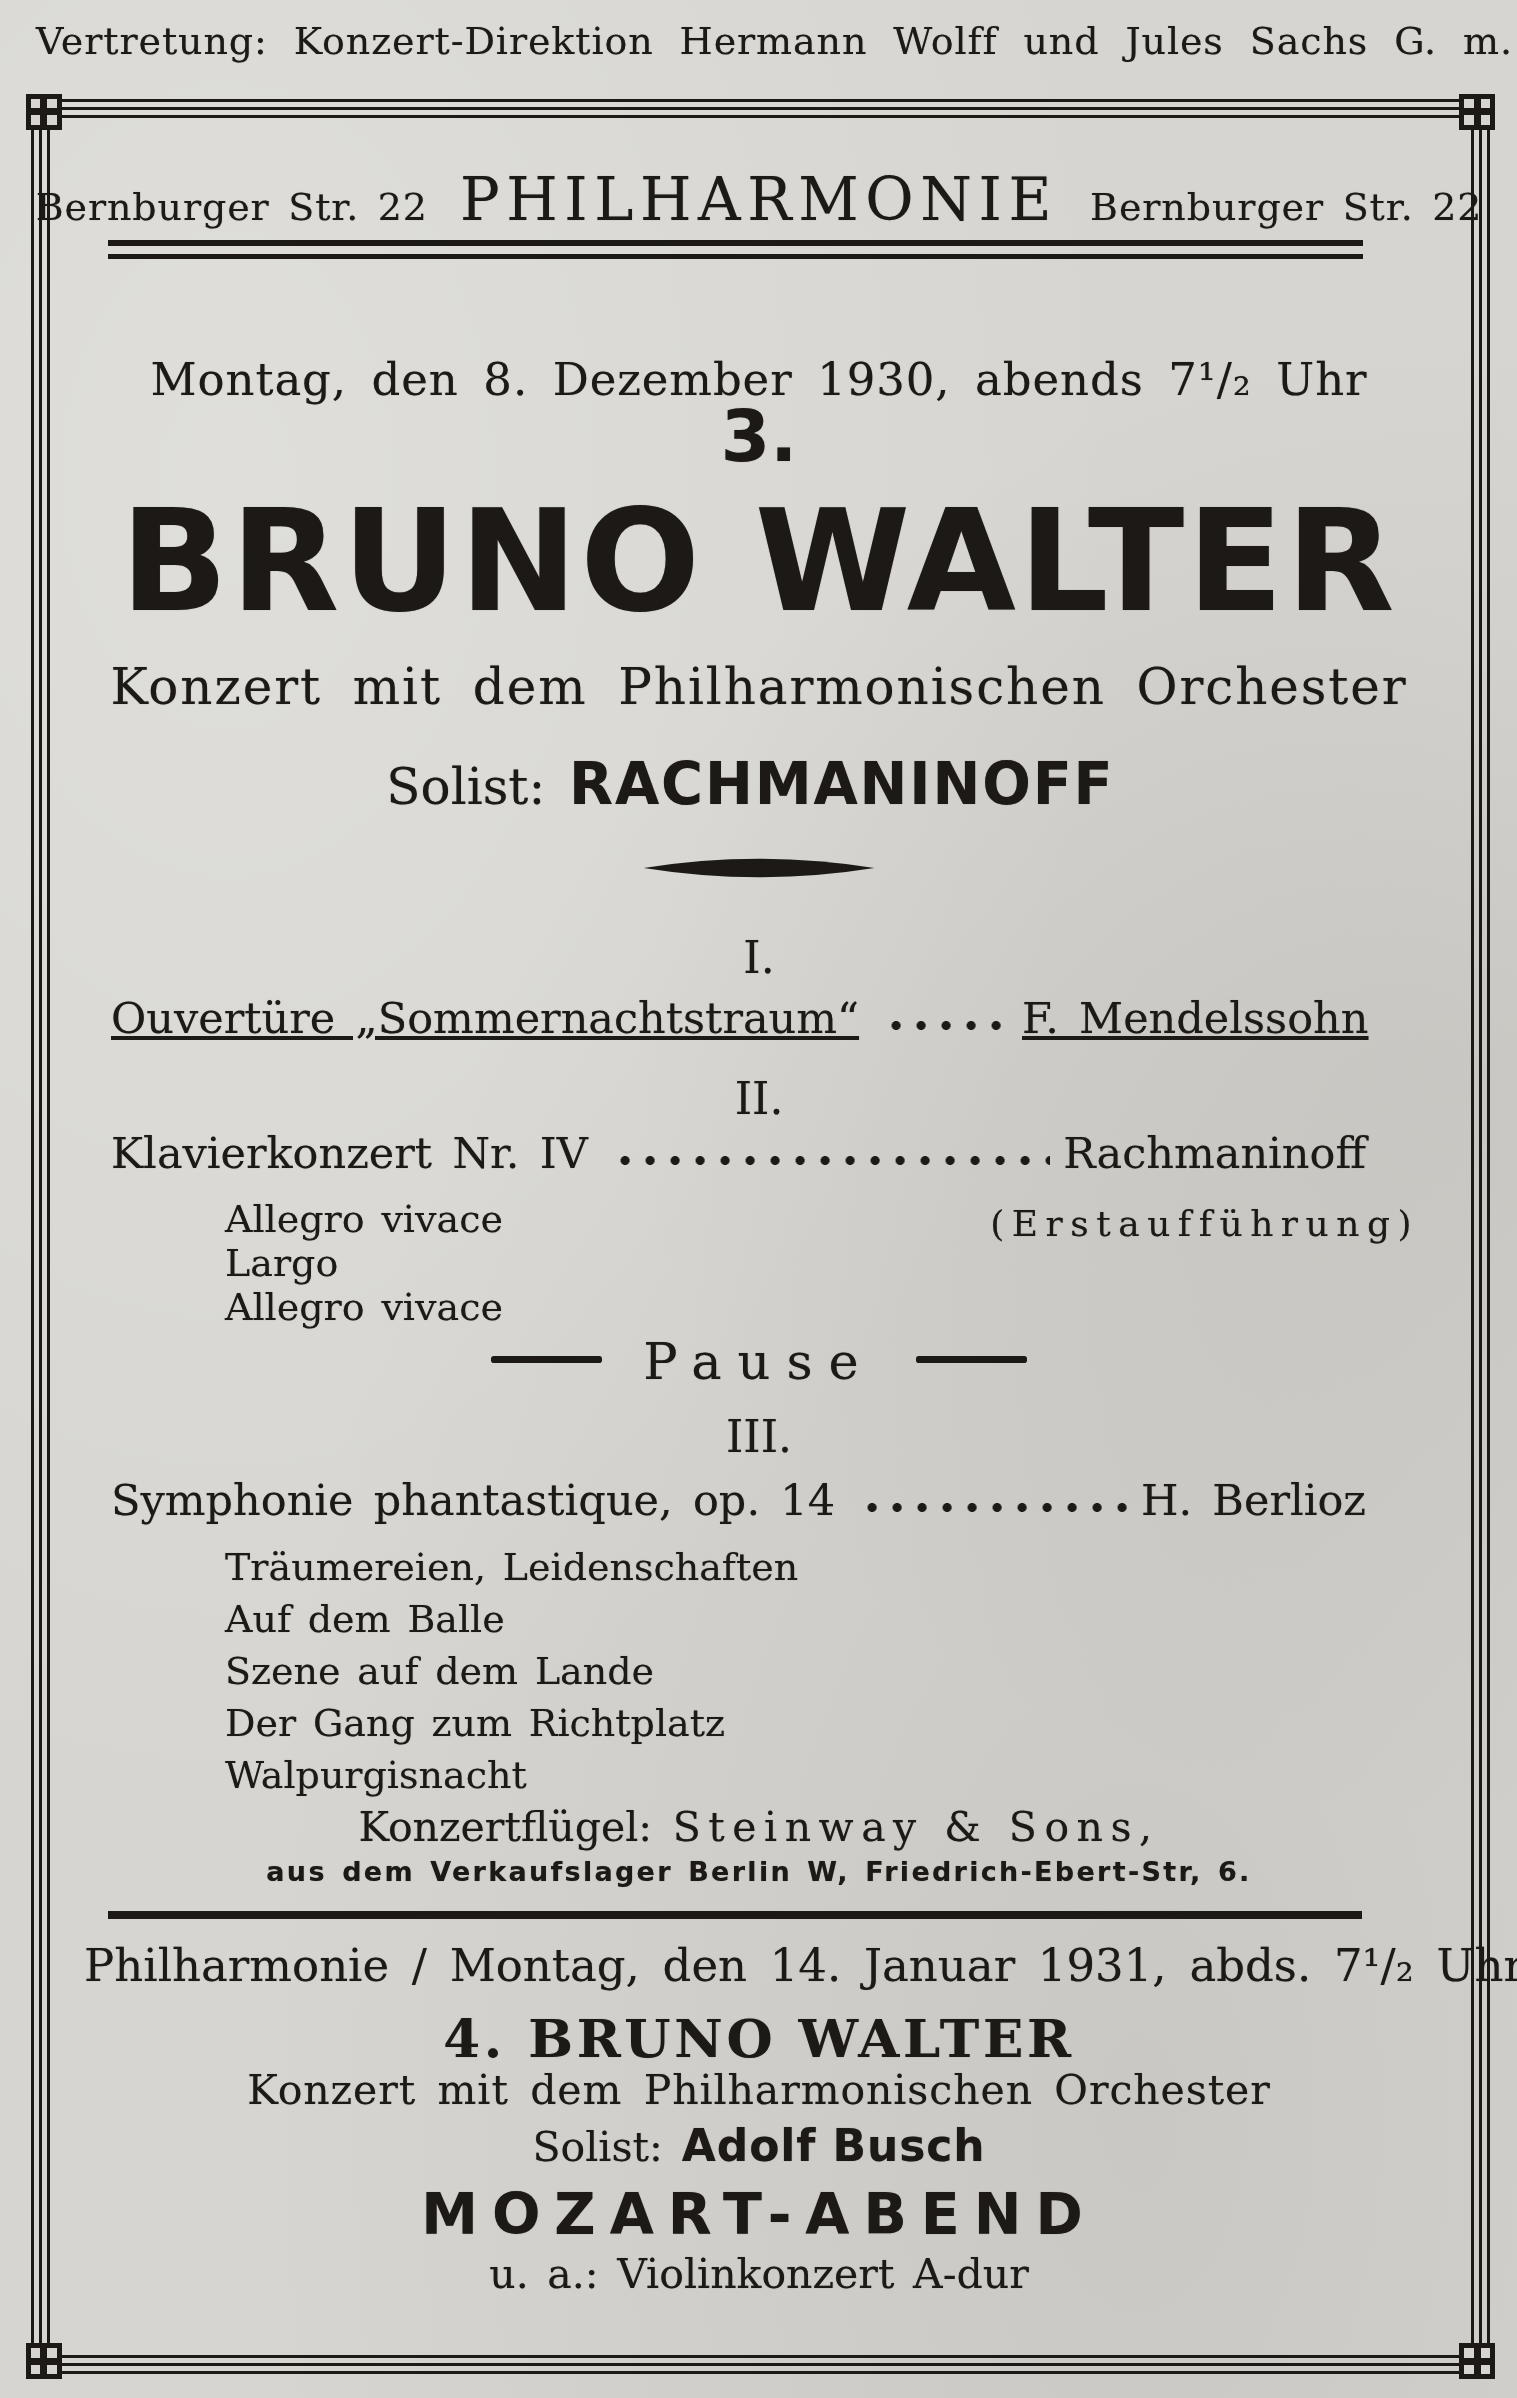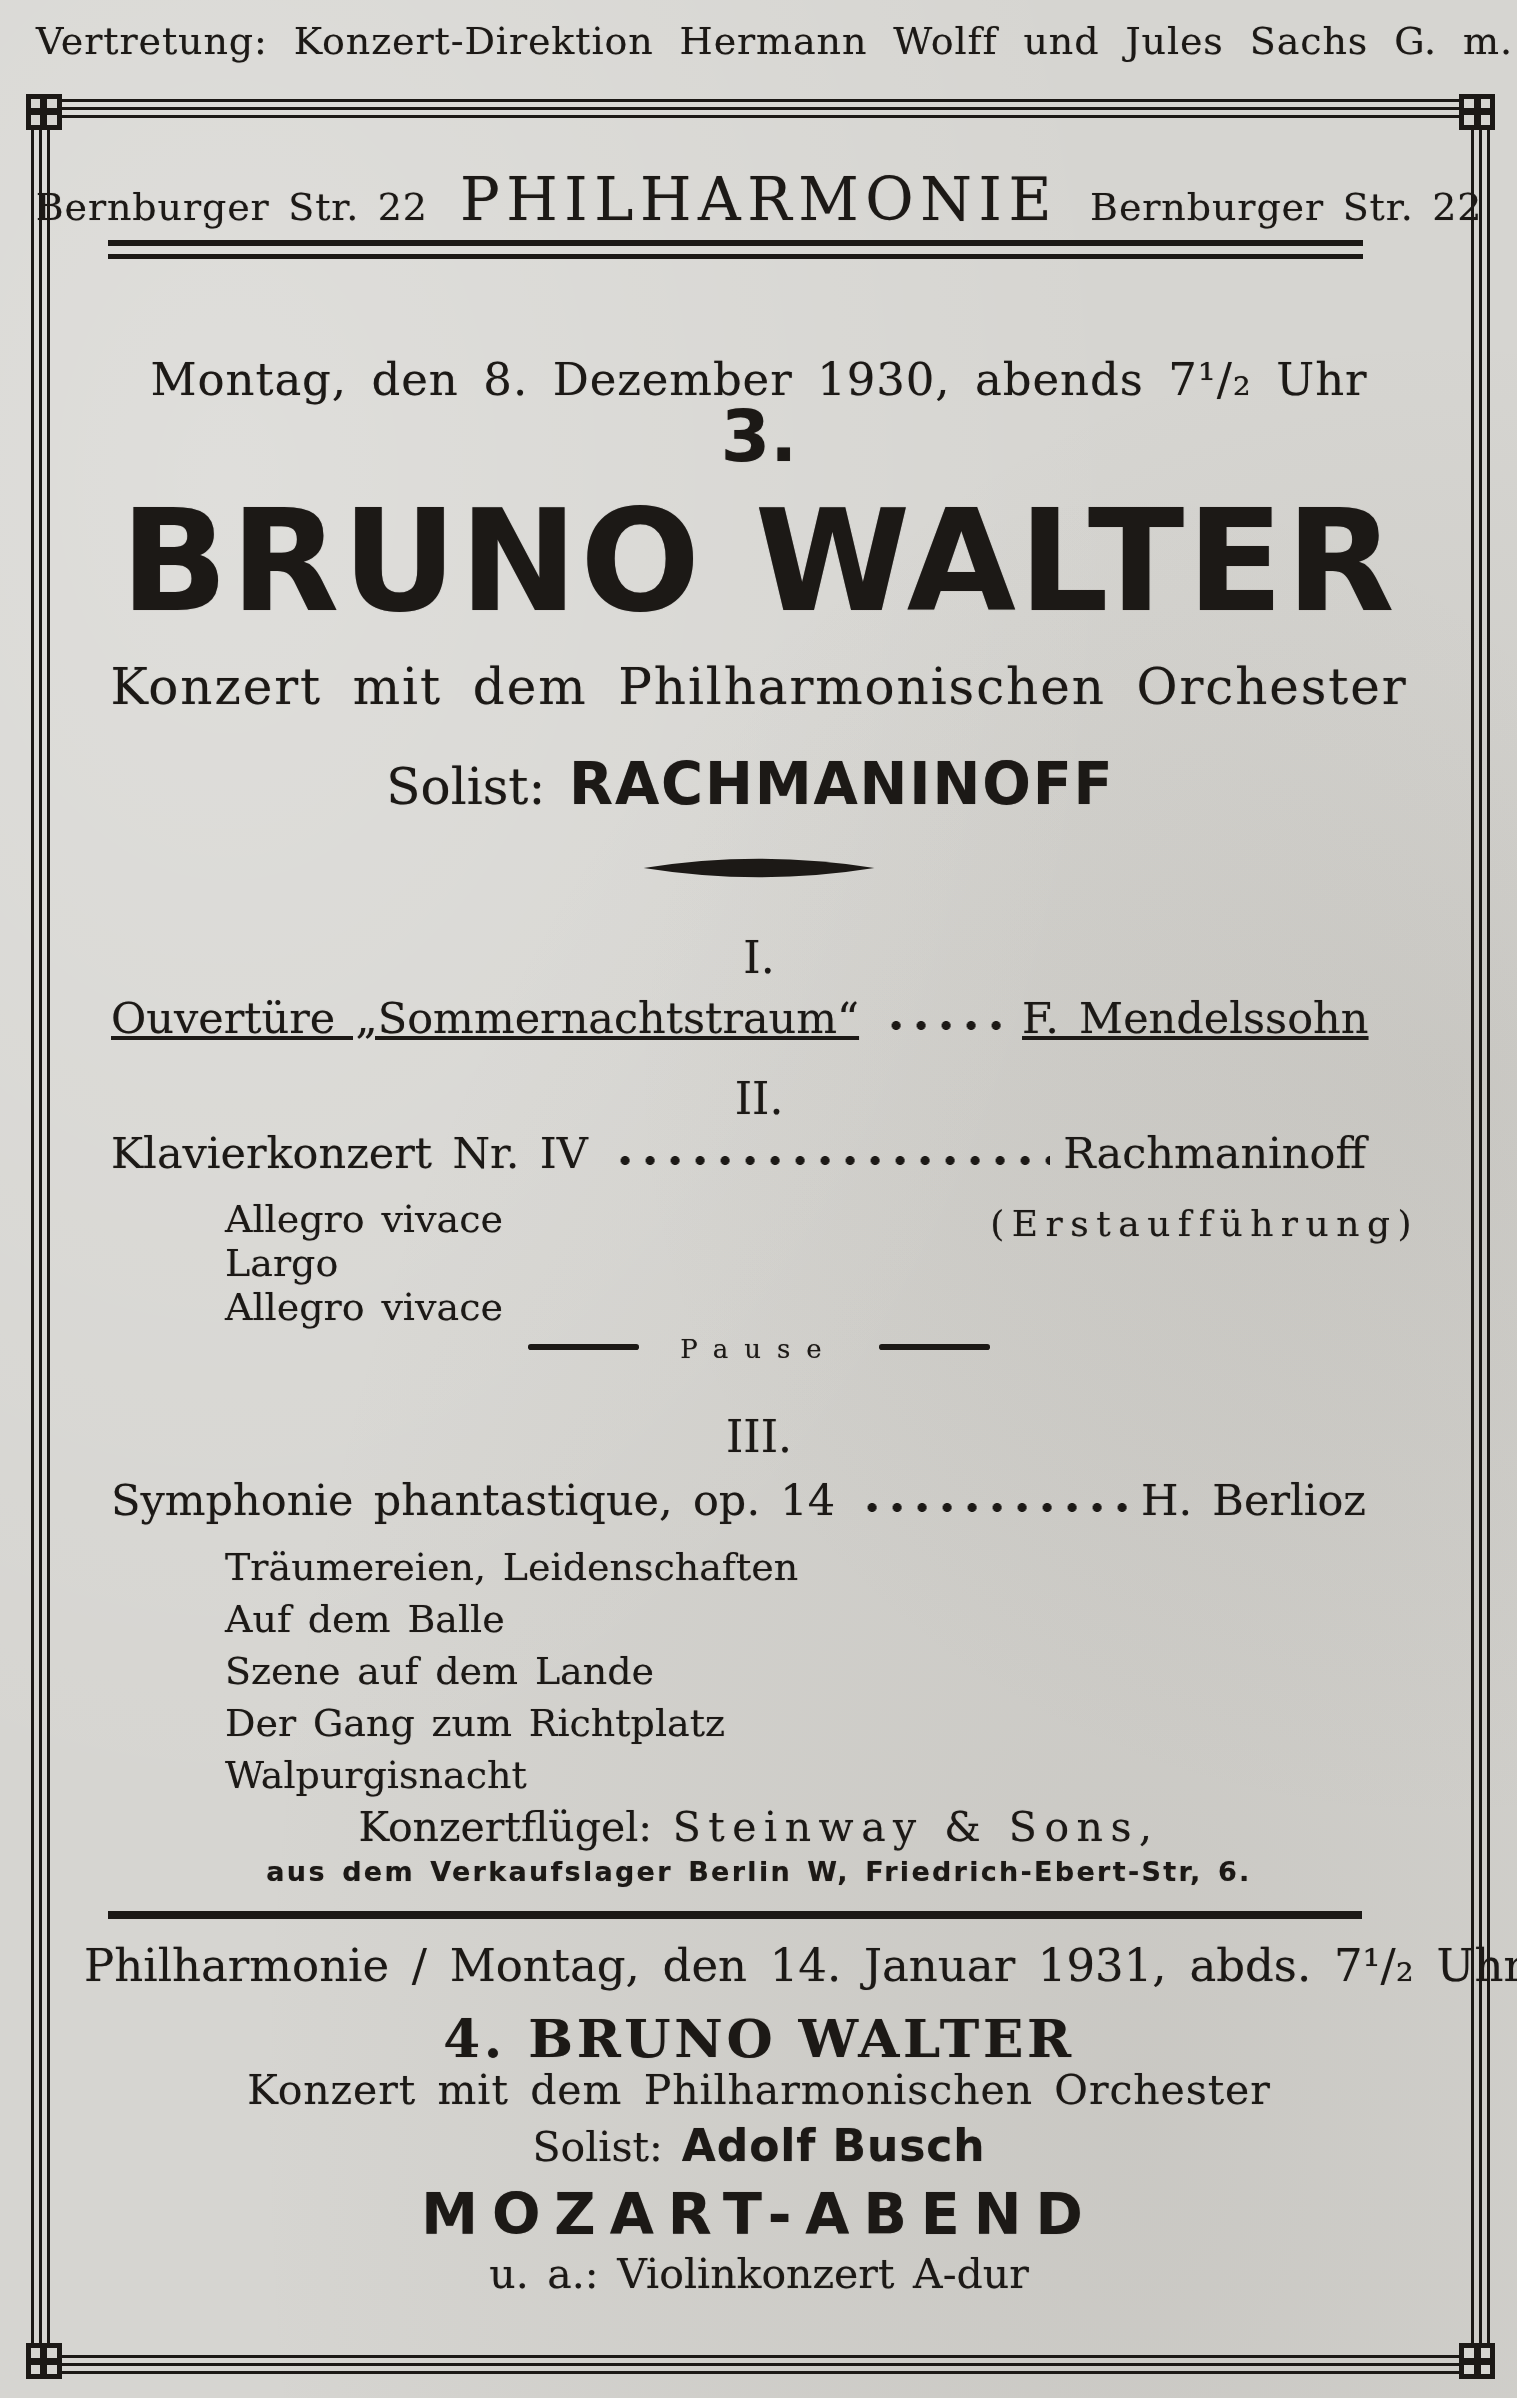--- a/index.html
+++ b/index.html
@@ -118,21 +118,21 @@
   .movements.m3{top:1541px;line-height:52px;}
   .premiere-note{
     position:absolute;top:1203px;right:99px;
     font-size:36px;letter-spacing:7.5px;white-space:nowrap;
   }
   .pause-row{
     position:absolute;top:1334px;left:0;right:0;
     display:flex;justify-content:center;align-items:center;gap:41px;
   }
   .pause-dash{width:111px;height:6.6px;background:var(--ink);border-radius:2.8px;}
-  .pause-word{font-size:26px;letter-spacing:16px;line-height:1;position:relative;top:1.9px;}
+  .pause-word{font-size:51px;letter-spacing:16px;line-height:1;position:relative;top:1.9px;}
 
   
   .piano-row{
     position:absolute;top:1803px;left:0;right:0;
     display:flex;justify-content:center;align-items:baseline;gap:20.6px;white-space:nowrap;
   }
   .piano-label{font-size:41px;}
   .piano-brand{font-size:41px;letter-spacing:7.5px;}
   .piano-sub{
     position:absolute;top:1856px;left:0;right:0;text-align:center;

